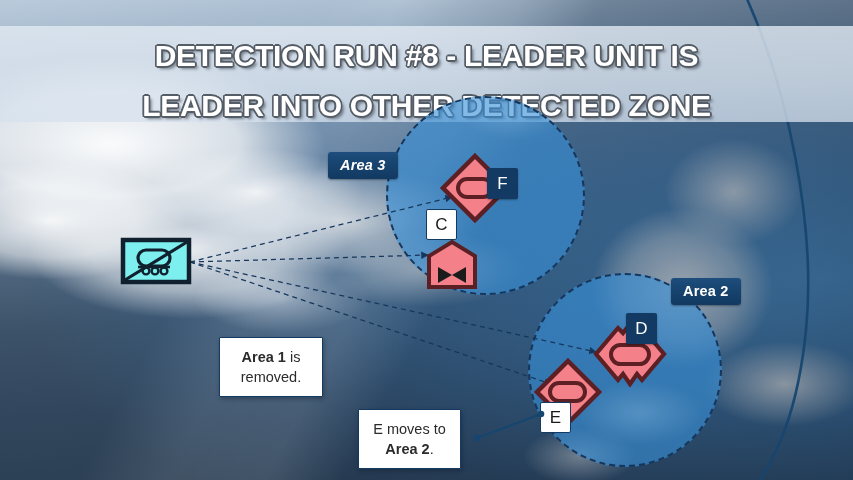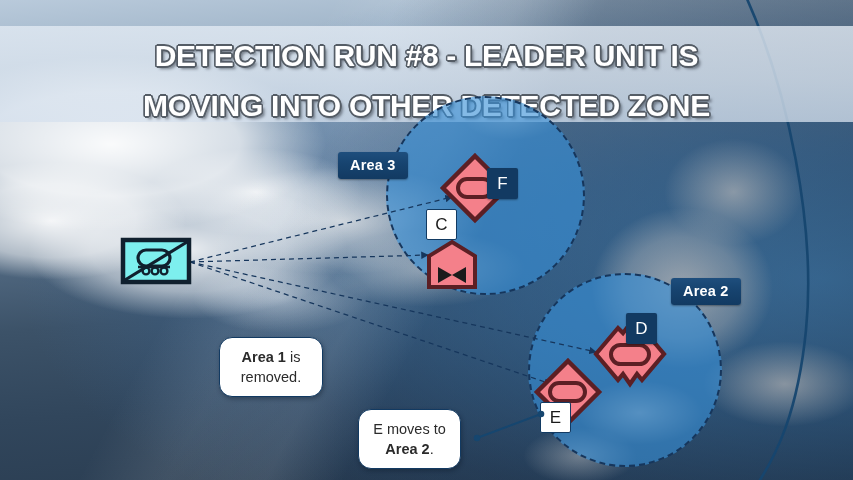--- a/index.html
+++ b/index.html
@@ -122,21 +122,21 @@
   .chip-light {
     background: #ffffff; color: #1a1a1a;
     border: 1.6px solid #123a62;
   }
 
   
   .callout {
     position: absolute;
     background: #ffffff;
     border: 1.5px solid #123a62;
-    border-radius: 13px;
+    border-radius: 1px;
     color: #2b2b2b;
     font-size: 14.5px; line-height: 20px;
     text-align: center;
     padding: 9px 14px;
     box-shadow: 1px 2px 4px rgba(10,20,35,0.35);
   }
   .callout b { font-weight: 700; }
 
   
   .ovl { position: absolute; inset: 0; overflow: visible; }
@@ -152,21 +152,21 @@
   <div class="bg-layer" id="bg-darkhaze"></div>
   <div class="bg-layer" id="bg-diag"></div>
 
   <svg id="swoosh" width="853" height="480" viewBox="0 0 853 480">
     <path d="M 742 -12 C 790 90, 816 230, 806 330 C 798 410, 778 455, 752 492" fill="none" stroke="#16466f" stroke-width="2.6" opacity="0.95"></path>
   </svg>
 
   <div id="title-band"></div>
   <div id="title-text">
     <span>DETECTION RUN #8 - LEADER UNIT IS</span>
-    <span>MOVING INTO OTHER DETECTED ZONE</span>
+    <span>LEADER INTO OTHER DETECTED ZONE</span>
   </div>
 
   <div class="zone" style="left:386px; top:96px; width:199px; height:199px;"></div>
   <div class="zone" style="left:528px; top:273px; width:194px; height:194px;"></div>
 
   <svg class="ovl" width="853" height="480" viewBox="0 0 853 480">
     <defs>
       <marker id="arw" viewBox="0 0 10 10" refX="9" refY="5" markerWidth="6" markerHeight="6" orient="auto-start-reverse">
         <path d="M 0 0 L 10 5 L 0 10 z" fill="#16365c"></path>
       </marker>
@@ -206,21 +206,21 @@
     <line x1="5" y1="43" x2="67" y2="5" stroke="#10202e" stroke-width="3.2"></line>
     <g>
       <rect x="18" y="13" width="32" height="16" rx="8" fill="none" stroke="#10202e" stroke-width="3.2"></rect>
       <line x1="18" y1="30" x2="50" y2="30" stroke="#10202e" stroke-width="2.6"></line>
       <circle cx="26" cy="34" r="3.4" fill="none" stroke="#10202e" stroke-width="2.4"></circle>
       <circle cx="35" cy="34" r="3.4" fill="none" stroke="#10202e" stroke-width="2.4"></circle>
       <circle cx="44" cy="34" r="3.4" fill="none" stroke="#10202e" stroke-width="2.4"></circle>
     </g>
   </svg>
 
-  <div class="area-tag" style="left:338px; top:152px;">Area 3</div>
+  <div class="area-tag" style="left:328px; top:152px;font-style:italic;">Area 3</div>
   <div class="area-tag" style="left:671px; top:278px;">Area 2</div>
 
   <div class="chip chip-dark" style="left:487px; top:168px;">F</div>
   <div class="chip chip-light" style="left:426px; top:209px;">C</div>
   <div class="chip chip-dark" style="left:626px; top:313px;">D</div>
   <div class="chip chip-light" style="left:540px; top:402px;">E</div>
 
   <svg class="ovl" width="853" height="480" viewBox="0 0 853 480">
     <line x1="477" y1="438" x2="541" y2="414" stroke="#16466f" stroke-width="2.2"></line>
     <circle cx="477" cy="438" r="3.3" fill="#16466f"></circle>

